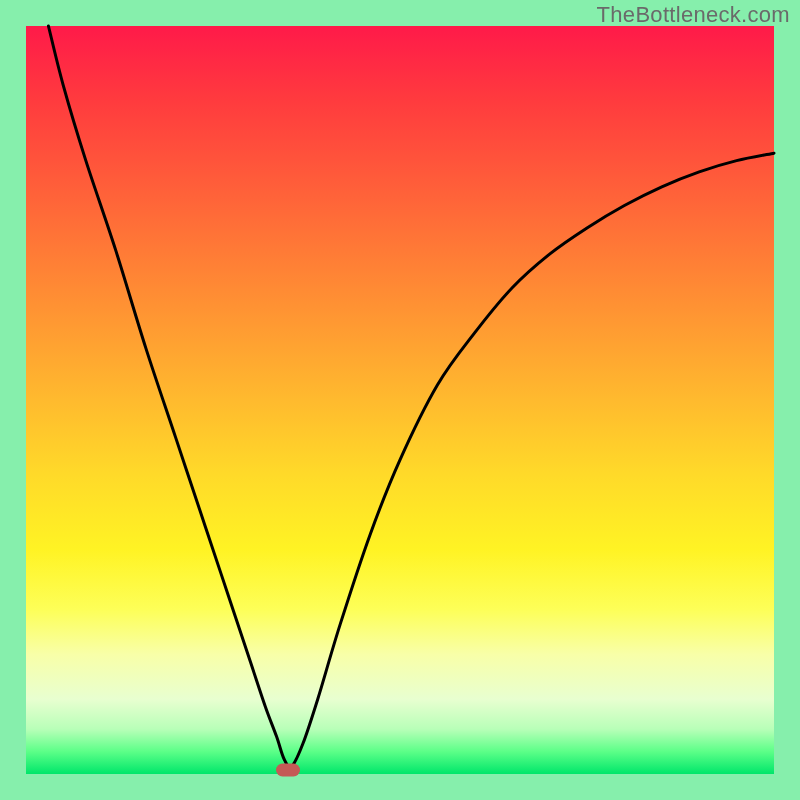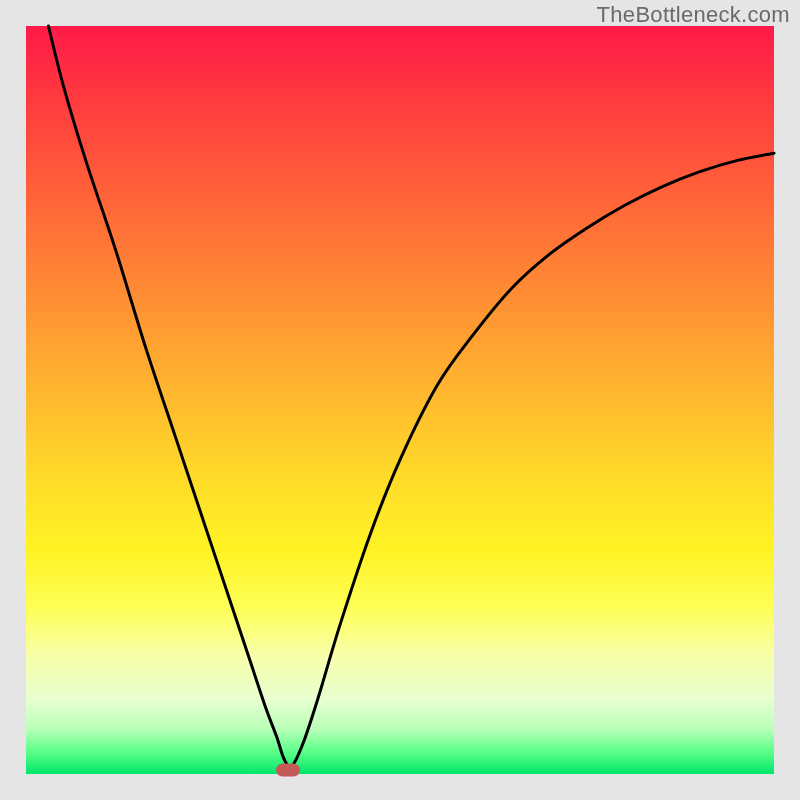--- a/index.html
+++ b/index.html
@@ -8,21 +8,21 @@
     width: 800px;
     height: 800px;
     background: #000;
     overflow: hidden;
     font-family: Arial, Helvetica, sans-serif;
   }
   .canvas {
     position: relative;
     width: 800px;
     height: 800px;
-    background: #e5e5e5;
+    background: #86efac;
     text-decoration: underline;
   }
   .plot-area {
     position: absolute;
     left: 26px;
     top: 26px;
     width: 748px;
     height: 748px;
     background: linear-gradient(to bottom,
       #ff1a49 0%,

